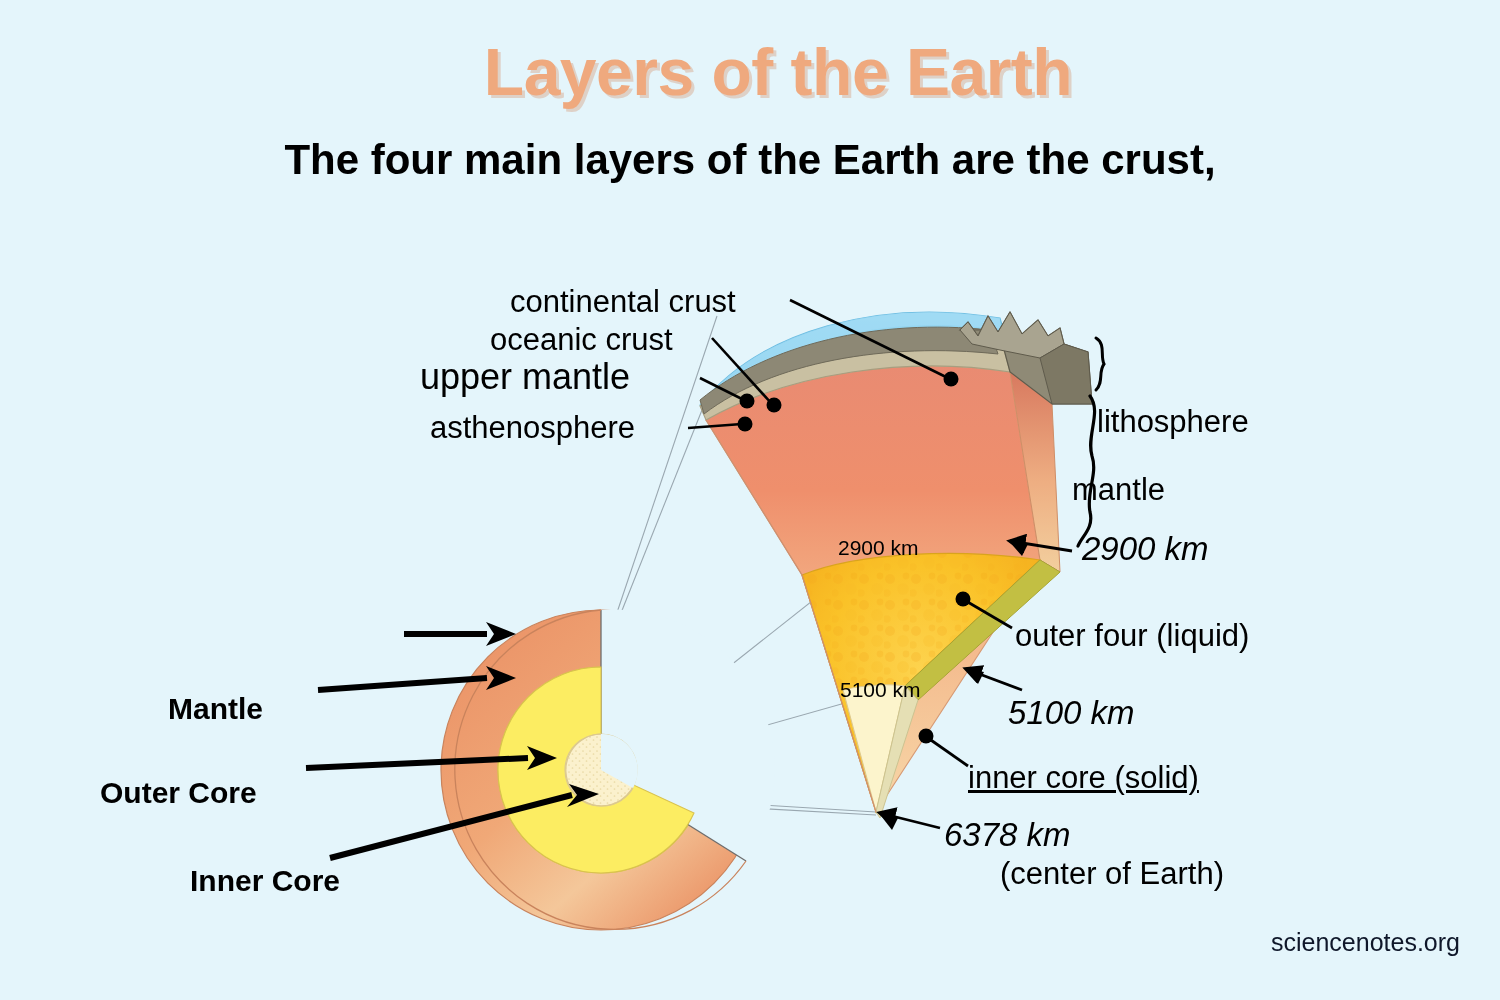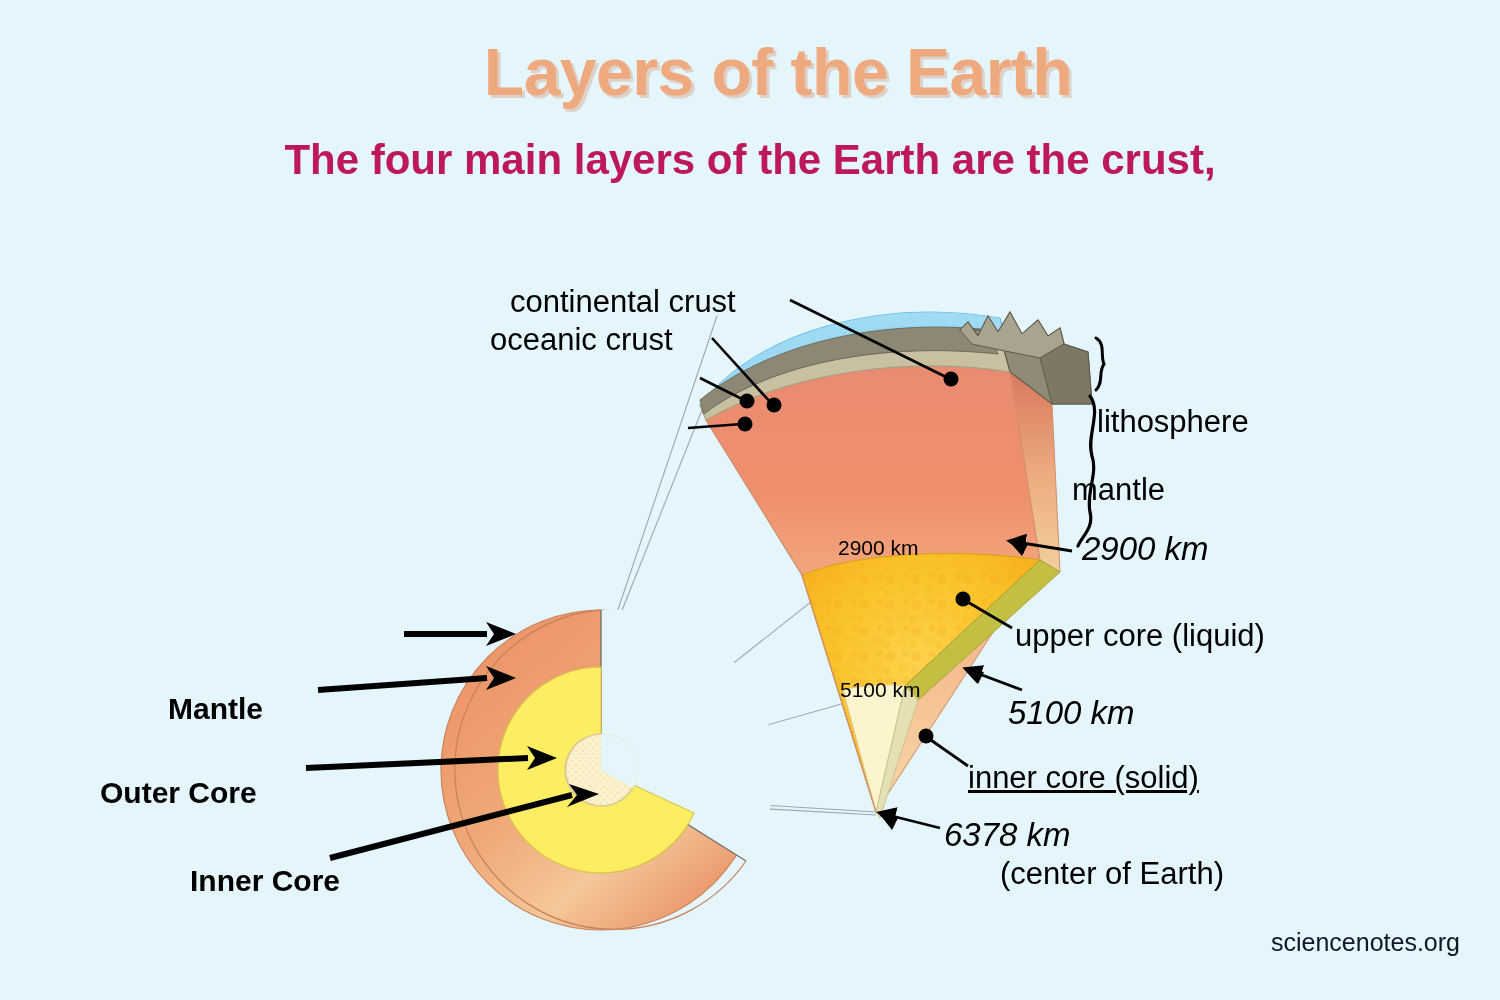--- a/index.html
+++ b/index.html
@@ -16,21 +16,21 @@
   .title{
     position:absolute;left:0;top:34px;width:1500px;text-align:center;
     font-size:66px;font-weight:bold;color:#efa97e;
     letter-spacing:-0.5px;
     text-shadow:3px 3px 0 rgba(214,150,115,0.38);
     font-family:"Liberation Sans", sans-serif;
     padding-left:28px;
   }
   .subtitle{
     position:absolute;left:150px;top:134px;width:1200px;text-align:center;
-    font-size:42px;font-weight:bold;color:#be185d;line-height:1.22;
+    font-size:42px;font-weight:bold;color:#000000;line-height:1.22;
     font-family:"Liberation Sans", sans-serif;
   }
   .credit{
     position:absolute;right:40px;top:928px;
     font-size:25px;color:#0f172a;
     font-family:"Liberation Sans", sans-serif;
   }
 
   .lbl{position:absolute;font-family:"Liberation Sans", sans-serif;color:#000;white-space:nowrap;}
   .lbl-thin{font-size:31px;text-align:right;}
@@ -209,25 +209,27 @@
     <g fill="#000">
       <path d="M486 622 L516 634 L486 646 L494 634 Z"></path>
       <path d="M486 666 L516 678 L486 690 L494 678 Z"></path>
       <path d="M527 746 L557 758 L527 770 L535 758 Z"></path>
       <path d="M569 784 L599 794 L567 807 L577 795 Z"></path>
     </g>
   </svg>
 
   <div class="lbl lbl-thin" style="left:510px;top:284px;">continental crust</div>
   <div class="lbl lbl-thin" style="left:490px;top:322px;">oceanic crust</div>
+  <div class="lbl lbl-thin-lg" style="left:420px;top:356px;">upper mantle</div>
+  <div class="lbl lbl-thin" style="left:430px;top:410px;">asthenosphere</div>
 
   <div class="lbl lbl-thin" style="left:1097px;top:404px;">lithosphere</div>
   <div class="lbl lbl-thin" style="left:1072px;top:472px;">mantle</div>
   <div class="lbl lbl-ital" style="left:1082px;top:530px;">2900 km</div>
-  <div class="lbl lbl-thin" style="left:1015px;top:618px;">upper core (liquid)</div>
+  <div class="lbl lbl-thin" style="left:1015px;top:618px;">outer four (liquid)</div>
   <div class="lbl lbl-ital" style="left:1008px;top:694px;">5100 km</div>
   <div class="lbl lbl-thin" style="left:968px;top:760px;text-decoration:underline;">inner core (solid)</div>
   <div class="lbl lbl-ital" style="left:944px;top:816px;">6378 km</div>
   <div class="lbl lbl-thin" style="left:1000px;top:856px;">(center of Earth)</div>
 
   <div class="lbl lbl-small" style="left:838px;top:536px;">2900 km</div>
   <div class="lbl lbl-small" style="left:840px;top:678px;">5100 km</div>
 
   <div class="lbl lbl-bold" style="left:168px;top:692px;">Mantle</div>
   <div class="lbl lbl-bold" style="left:100px;top:776px;">Outer Core</div>

